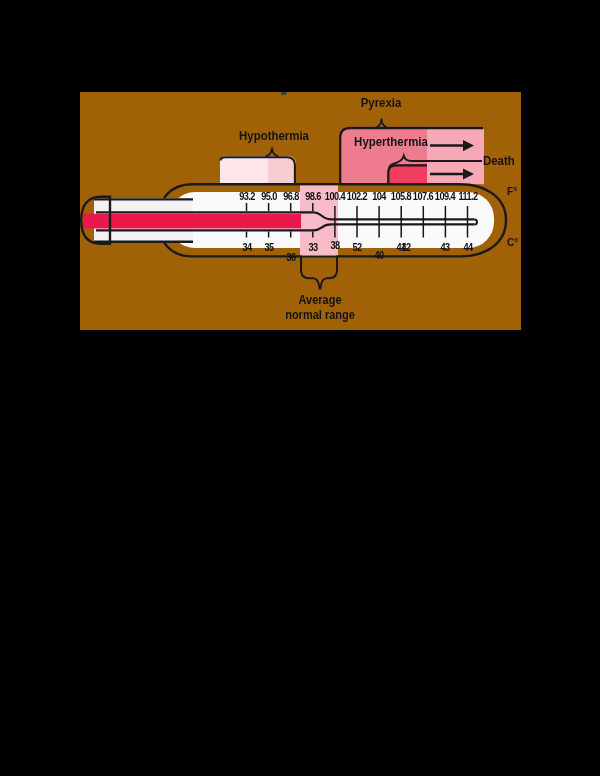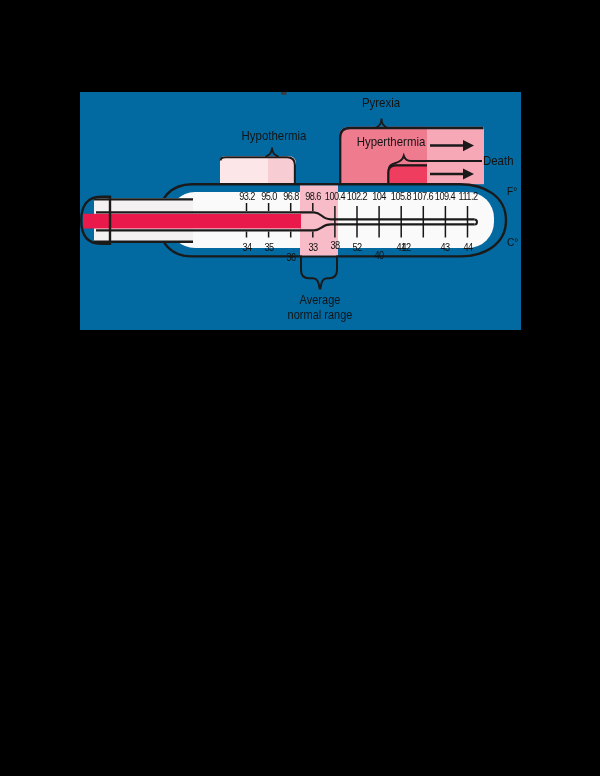--- a/index.html
+++ b/index.html
@@ -1,19 +1,19 @@
 <!DOCTYPE html>
 <html><head>
 <meta charset="utf-8">
 <style>
   html,body{margin:0;padding:0;}
   body{width:600px;height:776px;background:#000;position:relative;overflow:hidden;
        font-family:"Liberation Sans",sans-serif;}
   .screen{position:absolute;left:0;top:0;width:600px;height:776px;background:#000;}
-  .page{position:absolute;left:80px;top:92px;width:441px;height:238px;background:#0369a1;}
+  .page{position:absolute;left:80px;top:92px;width:441px;height:238px;background:#a16207;font-weight:bold;}
   .page svg{position:absolute;left:0;top:0;z-index:1;}
   .lbl{position:absolute;color:#141414;white-space:nowrap;z-index:2;line-height:1.1;}
   .ctr{transform:translateX(-50%) scaleX(0.88);transform-origin:center top;}
   .lft{transform:scaleX(0.88);transform-origin:left top;}
   .big{font-size:13px;}
   .med{font-size:12.5px;}
   .unit{font-size:11.5px;}
   .scale-num{position:absolute;font-size:10px;letter-spacing:-0.6px;color:#111;
              transform:translateX(-50%) scaleX(0.92);transform-origin:center top;
              white-space:nowrap;z-index:2;}

